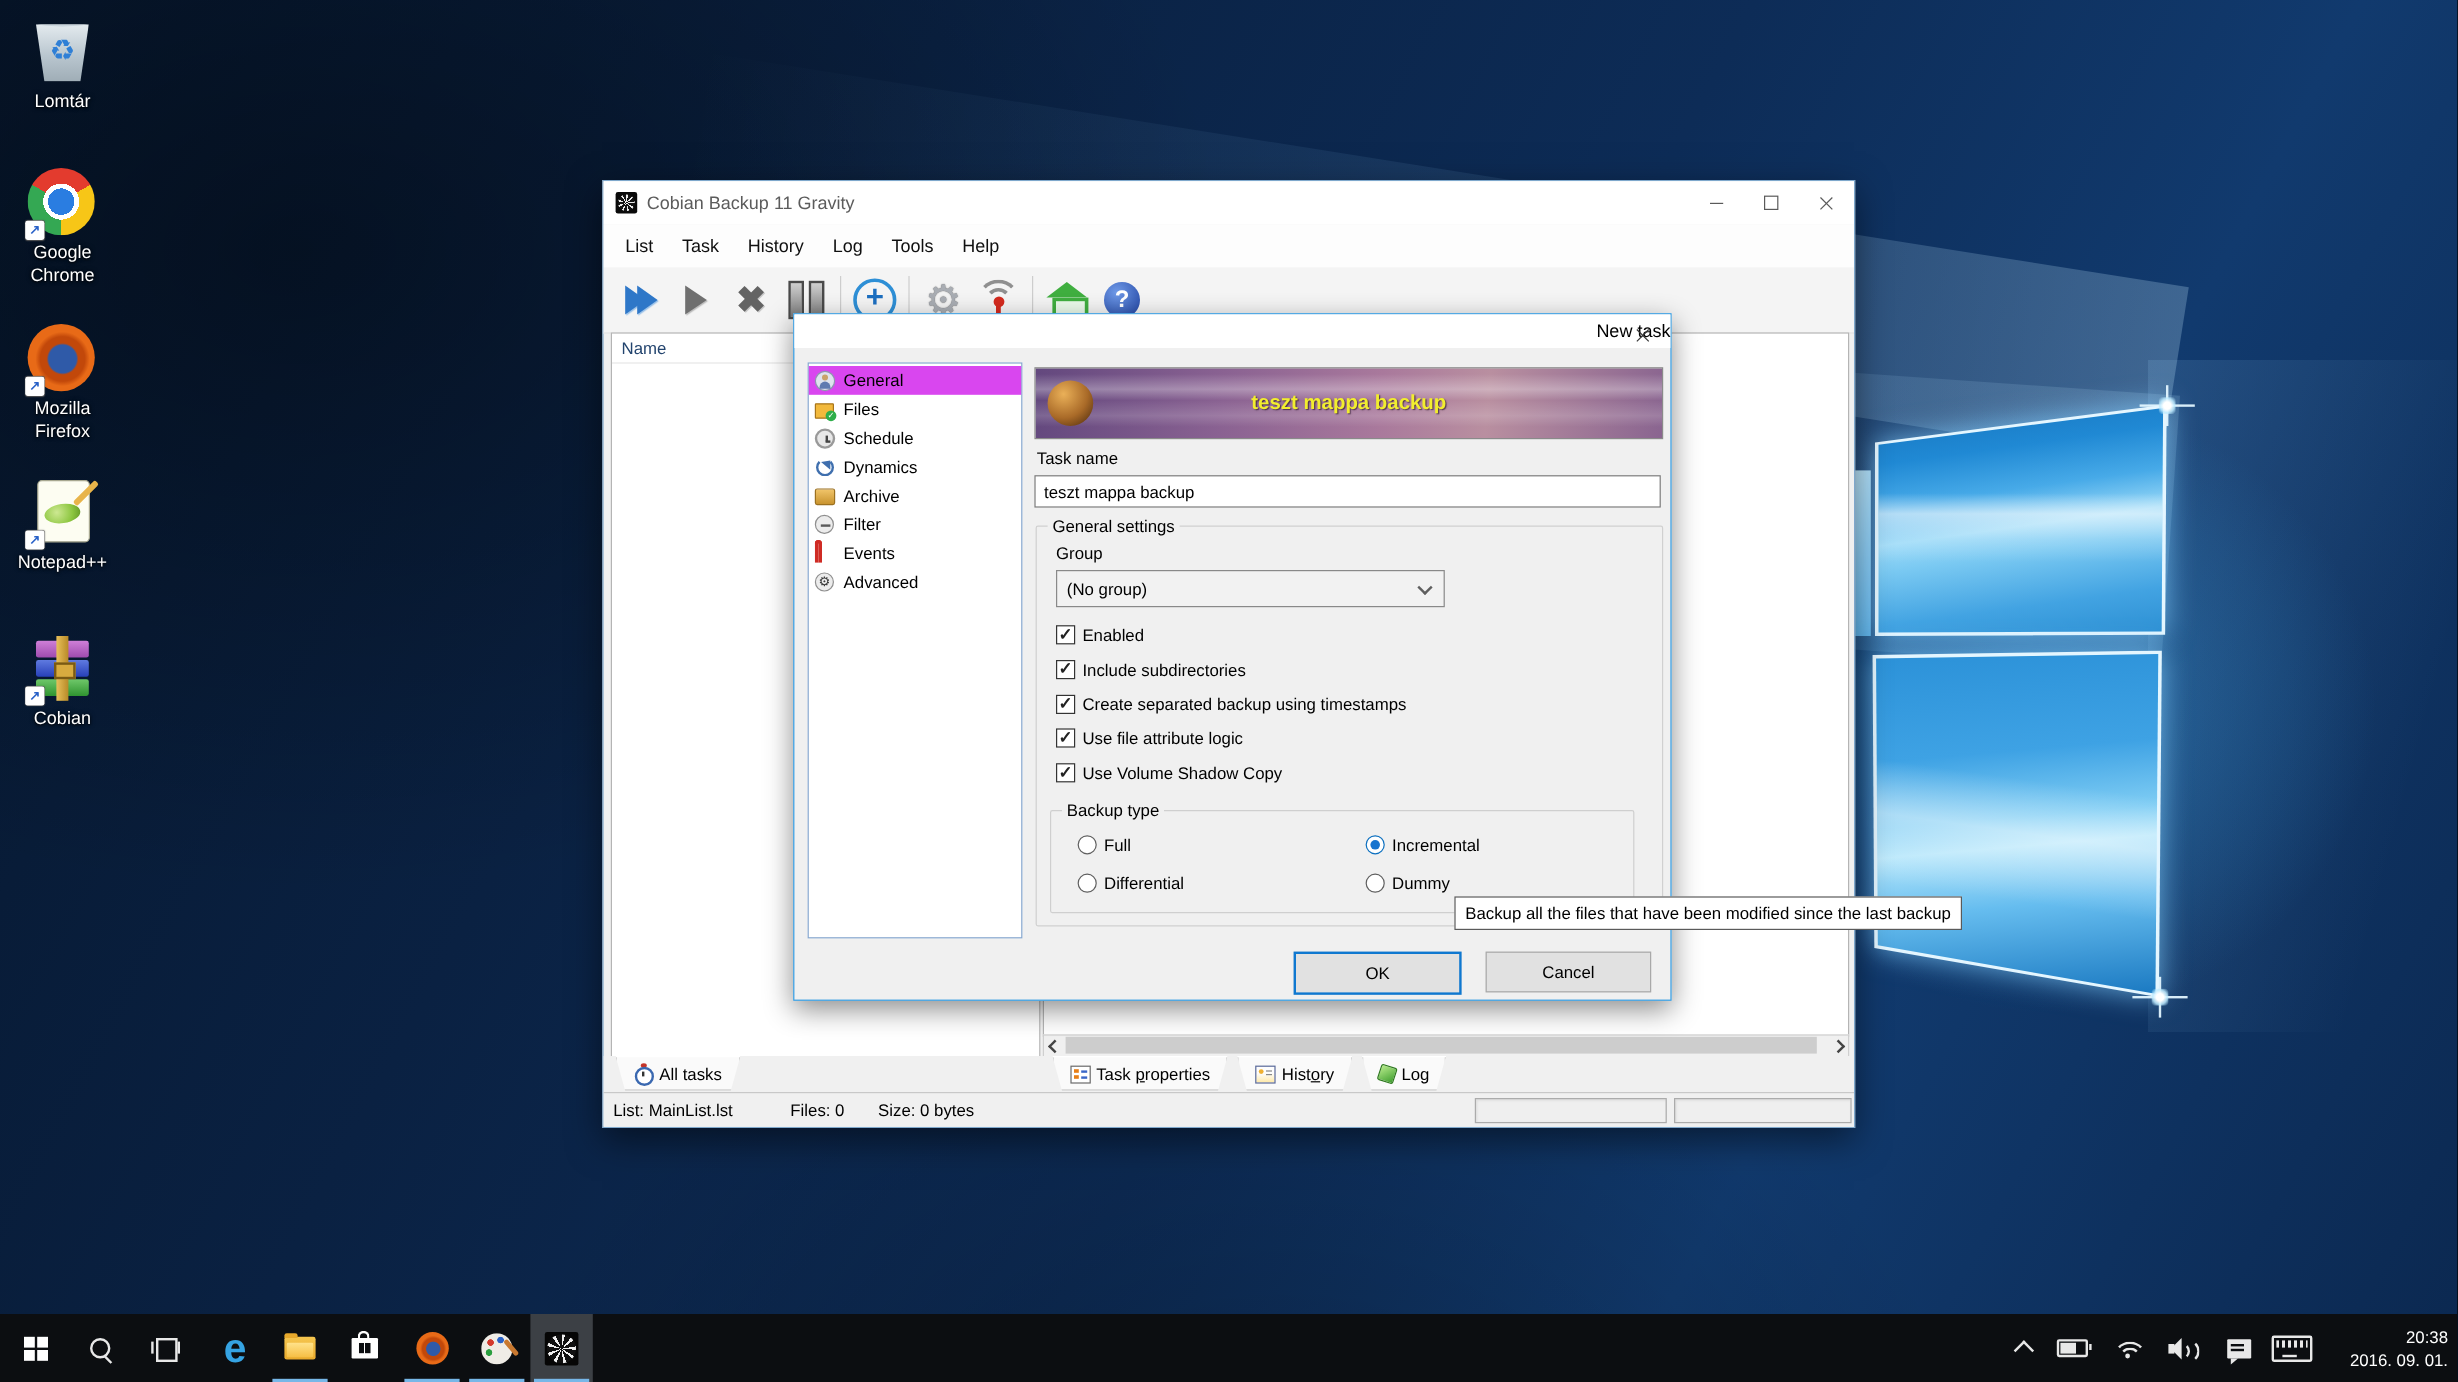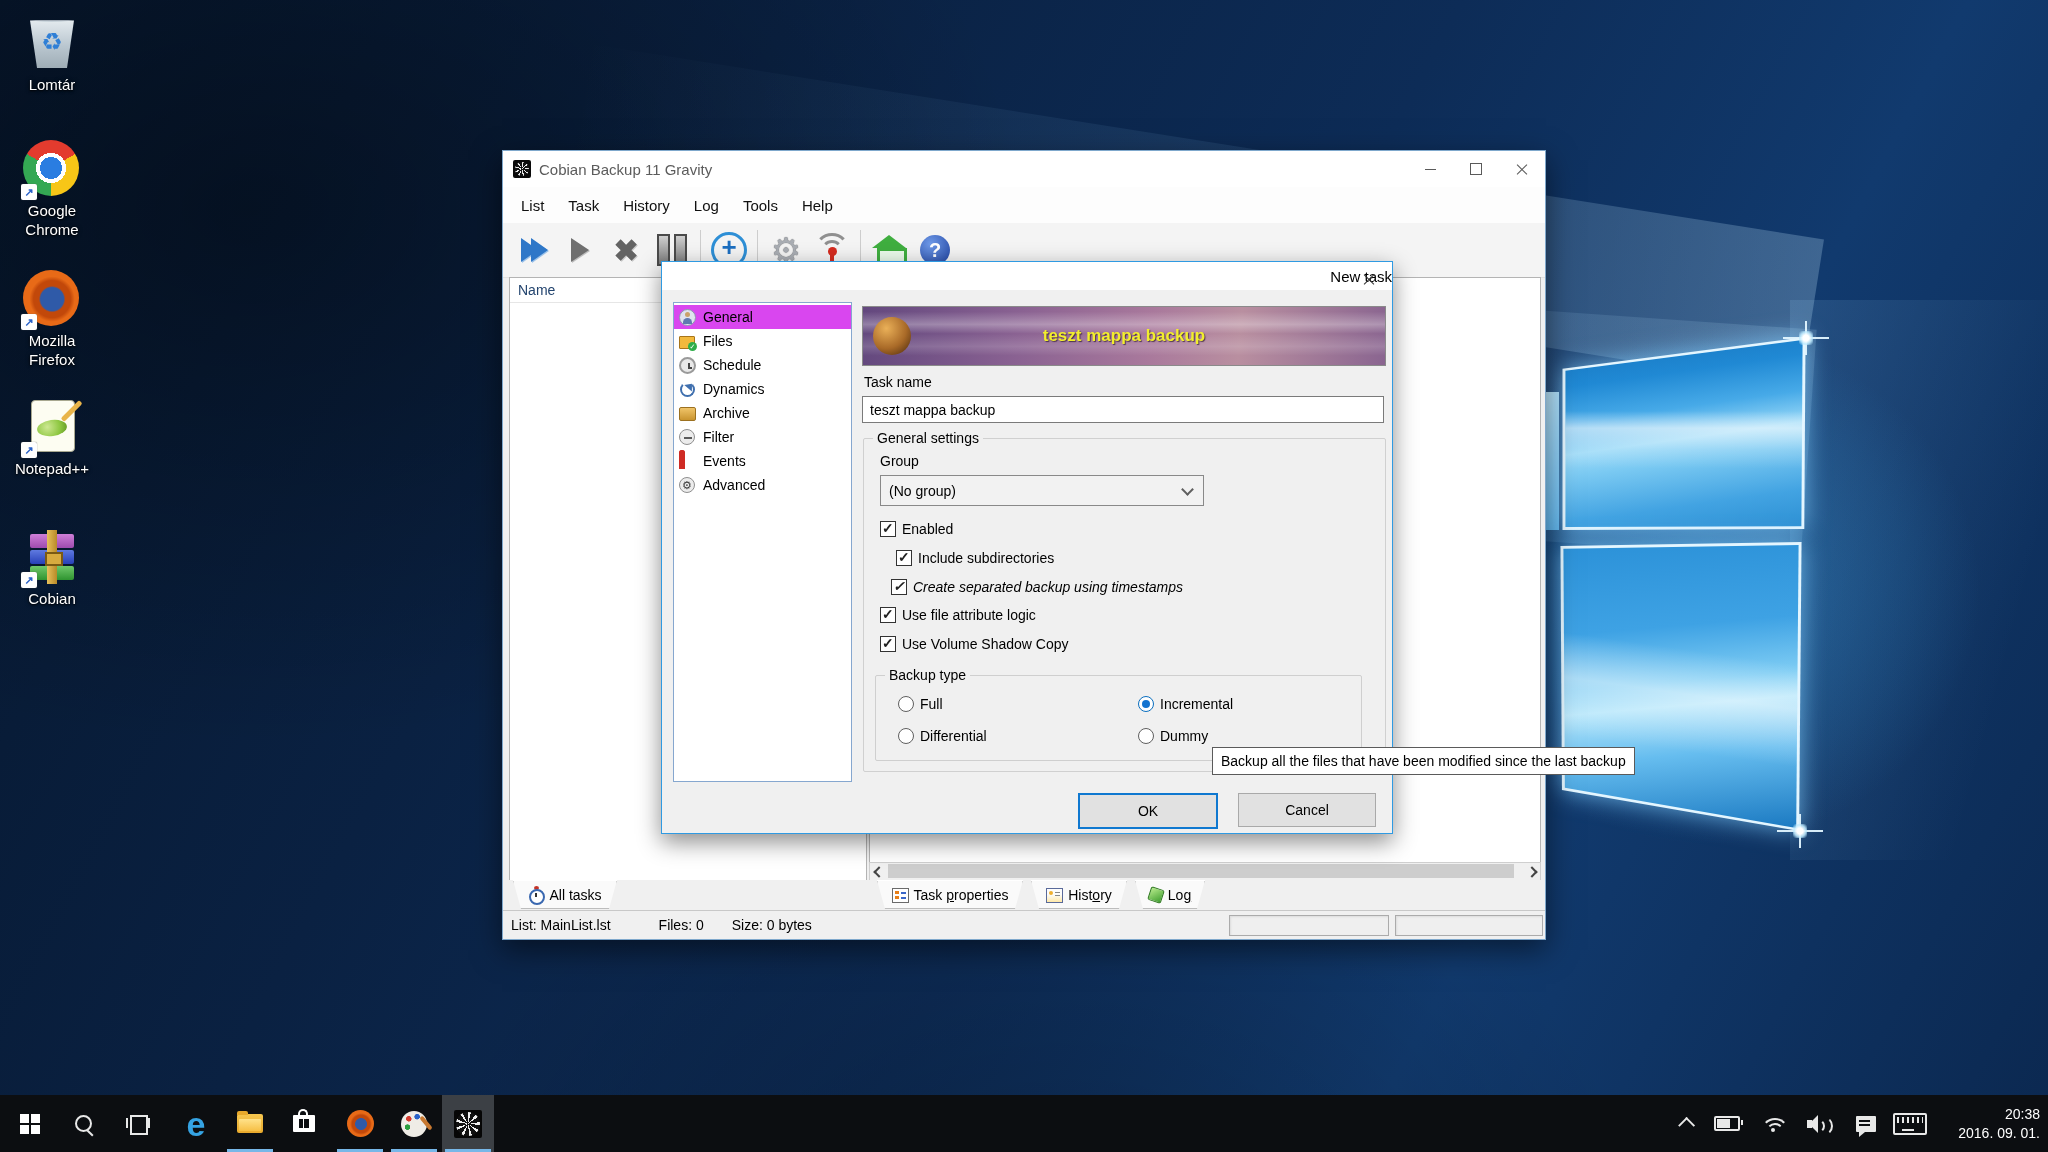--- a/index.html
+++ b/index.html
@@ -517,25 +517,25 @@
       <span class="flabel" style="left:16px;top:14px;">Group</span>
       <div class="combo" style="left:16px;top:36px;width:322px;height:29px;">
         <span class="cval">(No group)</span>
         <span class="cchev"></span>
       </div>
 
       <div class="checkrow on" style="left:16px;top:82px;align-items:center;">
         <span class="cbox"></span>
           <span>Enabled</span>
         </div>
-      <div class="checkrow on" style="left:32px;top:111px;">
+      <div class="checkrow on" style="left:16px;top:111px;">
         <span class="cbox"></span>
           <span>Include subdirectories</span>
         </div>
-      <div class="checkrow on" style="left:27px;top:140px;font-style:italic;">
+      <div class="checkrow on" style="left:16px;top:140px;">
         <span class="cbox"></span>
           <span>Create separated backup using timestamps</span>
         </div>
       <div class="checkrow on" style="left:16px;top:168px;">
         <span class="cbox"></span>
           <span>Use file attribute logic</span>
         </div>
       <div class="checkrow on" style="left:16px;top:197px;">
         <span class="cbox"></span>
           <span>Use Volume Shadow Copy</span>

